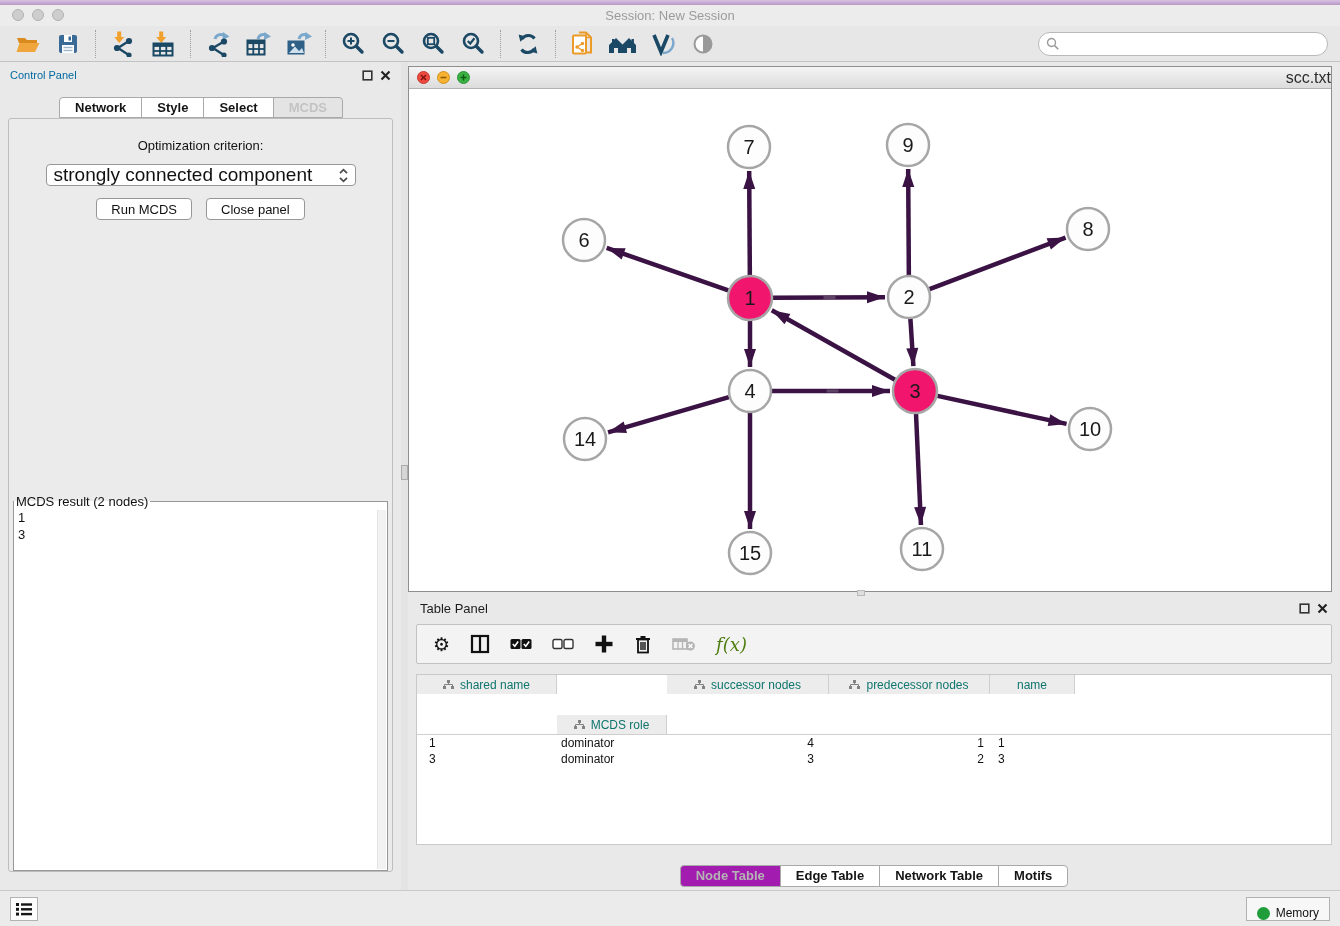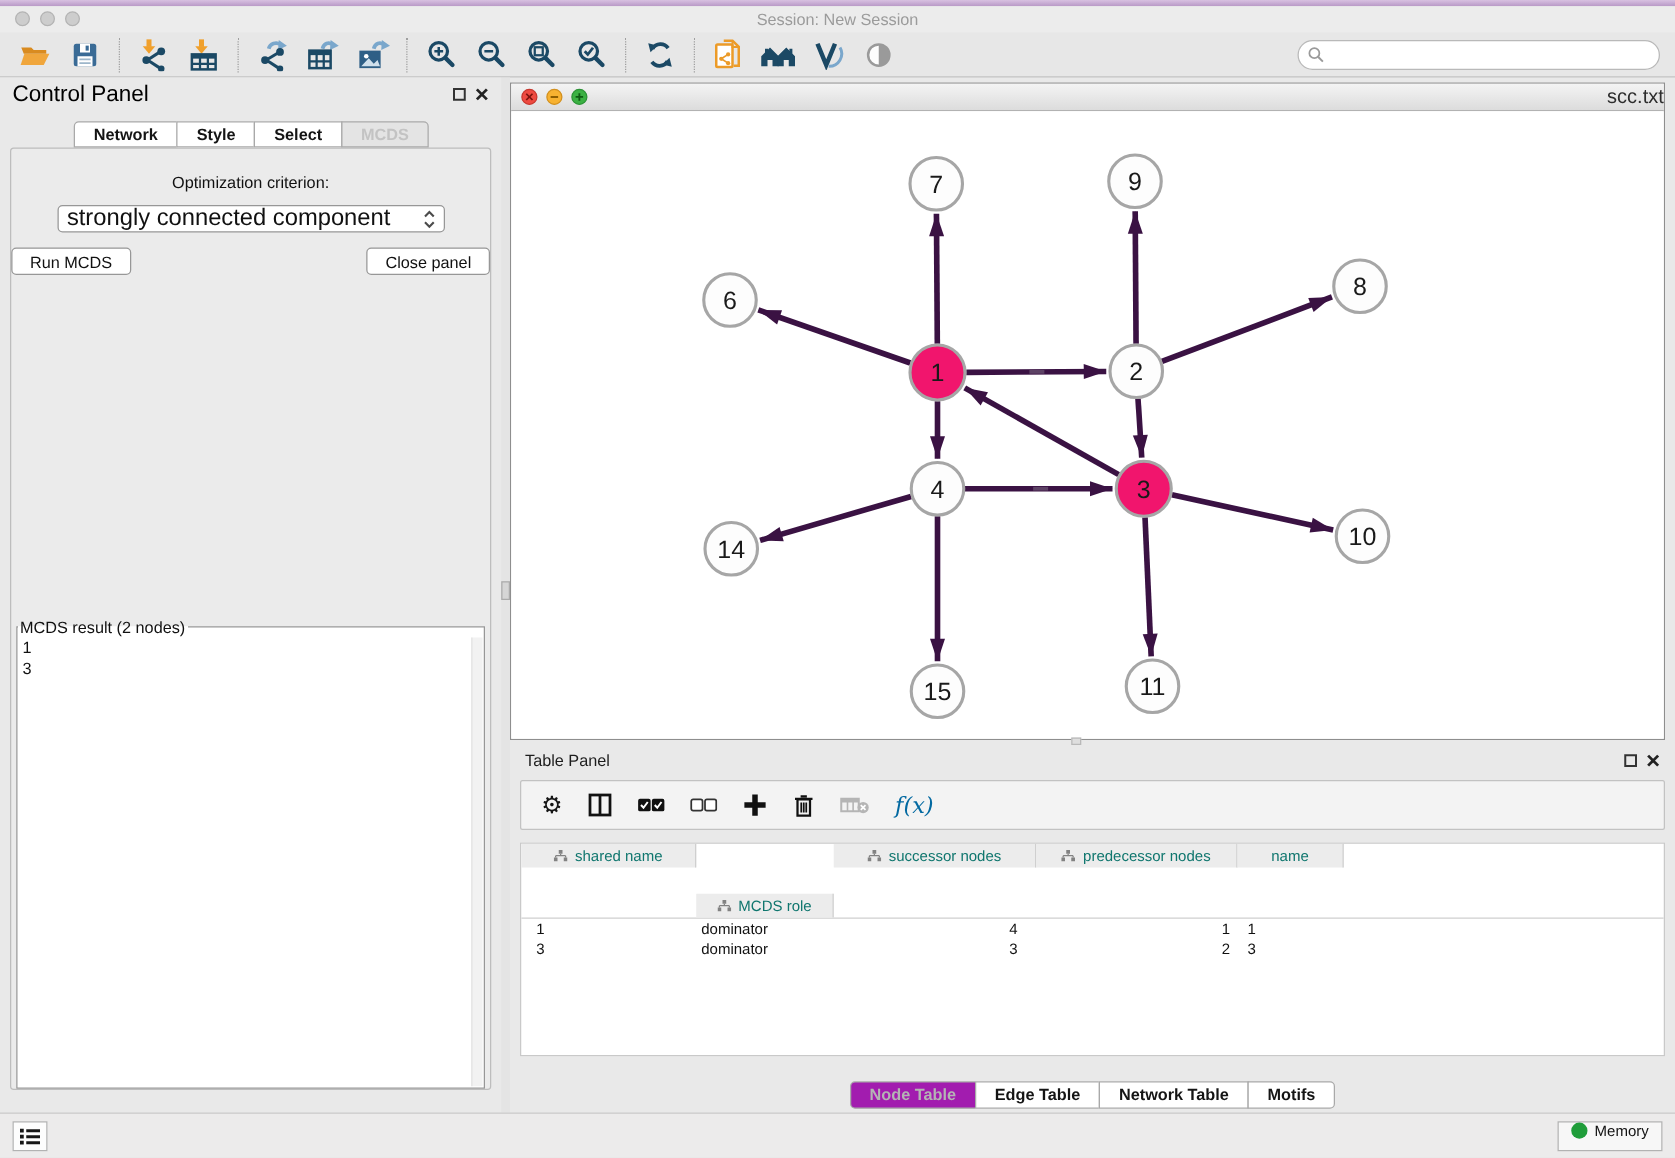--- a/index.html
+++ b/index.html
@@ -22,35 +22,35 @@
     background:none; border:none; cursor:default; }
   .tb-sep { width:1px; height:28px; border-left:1px dotted #9f9f9f; margin:0 7px; }
   .search-wrap { position:absolute; right:12px; top:6px; }
   .search-input { width:290px; height:24px; border:1px solid #b9b9b9; border-radius:12px;
     background:#fff; padding:0 8px 0 26px; font-size:13px; outline:none; }
   .search-glass { position:absolute; left:8px; top:5px; }
 
   
   .control-panel { position:absolute; left:0; top:62px; width:401px; bottom:36px; background:#e9e9e9; }
   .cp-header { height:26px; display:flex; align-items:center; padding:0 10px; }
-  .cp-title { font-size:18px; color:#000000; }
+  .cp-title { font-size:11px; color:#0369a1; }
   .panel-header-icons { margin-left:auto; display:flex; gap:7px; align-items:center; }
   .cp-tabs { display:flex; justify-content:center; margin-top:9px; position:relative; z-index:2; }
   .cp-tab { height:21px; line-height:19px; padding:0 15px; font-size:13px; font-weight:600; color:#141414;
     background:#fff; border:1px solid #a9a9a9; margin-right:-1px; }
   .cp-tab:first-child { border-radius:4px 0 0 0; }
   .cp-tab:last-child { border-radius:0 4px 0 0; }
   .cp-tab.active { background:#e4e4e4; color:#c3c3c3; }
   .cp-body { position:absolute; left:8px; right:8px; top:56px; bottom:18px;
     background:#ebebeb; border:1px solid #bdbdbd; border-radius:3px; }
   .opt-label { text-align:center; margin-top:19px; font-size:13px; color:#111; }
   .combo { margin:11px auto 0; width:310px; height:22px; background:#fff; border:1px solid #979797;
     border-radius:4px; display:flex; align-items:center; padding:0 7px; font-size:19px; color:#111; }
   .combo .stepper { margin-left:auto; }
-  .btn-row { display:flex; justify-content:space-between; gap:14px; margin-top:12px; }
+  .btn-row { display:flex; justify-content:center; gap:14px; margin-top:12px; }
   .push-btn { height:22px; padding:0 14px; background:#fff; border:1px solid #979797; border-radius:4px;
     font-size:13px; color:#111; font-family:inherit; }
   fieldset.result-group { position:absolute; left:4px; right:4px; top:375px; bottom:0;
     border:1px solid #979797; background:#fff; }
   fieldset.result-group legend { font-size:13px; color:#111; padding:0 2px; margin-left:0; background:transparent; }
   .result-text { font-size:13px; line-height:17px; padding:0 4px; color:#111; }
   .result-scroll { position:absolute; right:1px; top:1px; bottom:1px; width:9px; background:#f2f2f2;
     border-left:1px solid #e2e2e2; }
 
   
@@ -74,42 +74,42 @@
   .net-canvas { position:absolute; top:22px; left:0; right:0; bottom:0; background:#fff; overflow:hidden; }
 
   
   .table-panel { position:absolute; left:408px; top:596px; right:0; bottom:36px; background:#e9e9e9; }
   .tp-header { height:24px; display:flex; align-items:center; padding:0 12px; }
   .tp-title { font-size:13px; color:#1d1d1d; }
   .tp-toolbar { position:absolute; left:8px; right:8px; top:28px; height:40px; border:1px solid #c2c2c2;
     border-radius:2px; background:#f3f3f3; display:flex; align-items:center; gap:20px; padding:0 16px; }
   .tp-tool { display:flex; align-items:center; justify-content:center; background:none; border:none; }
   .gear-glyph { font-size:19px; color:#151515; line-height:1; }
-  .fx-label { font-family:"DejaVu Serif", serif; font-style:italic; font-size:18px; color:#0369a1; }
+  .fx-label { font-family:"DejaVu Serif", serif; font-style:italic; font-size:18px; color:#4d7c0f; }
   .tp-table { position:absolute; left:8px; right:8px; top:78px; bottom:45px; background:#fff;
     border:1px solid #c9c9c9; overflow:hidden; }
   .thead { display:flex; border-bottom:1px solid #cfcfcf; }
   .th { height:19px; background:#ececec; border-right:1px solid #cfcfcf; display:flex; align-items:center;
     justify-content:center; gap:6px; font-size:12px; color:#0f766e; }
   .trow { display:flex; font-size:12px; color:#111; height:16px; align-items:center; }
   .td { overflow:hidden; white-space:nowrap; }
   .tp-tabs { position:absolute; bottom:3px; left:0; right:0; display:flex; justify-content:center; }
   .tp-tab { height:22px; line-height:20px; padding:0 15px; font-size:13px; font-weight:600; color:#141414;
     background:#fff; border:1px solid #a9a9a9; margin-left:-1px; }
   .tp-tab:first-child { border-radius:4px 0 0 4px; margin-left:0; }
   .tp-tab:last-child { border-radius:0 4px 4px 0; }
   .tp-tab.active { background:#a21caf; color:#b4b4b4; }
 
   
   .statusbar { position:absolute; left:0; right:0; bottom:0; height:36px; background:#ecebeb;
     border-top:1px solid #c9c9c9; }
   .list-btn { position:absolute; left:10px; top:6px; width:28px; height:24px; background:#fdfdfd;
     border:1px solid #b2b2b2; display:flex; align-items:center; justify-content:center; }
   .memory-btn { position:absolute; right:10px; top:6px; height:24px; padding:0 10px; background:#f7f7f7;
-    border:1px solid #b2b2b2; display:flex; align-items:flex-start; gap:6px; font-size:12px; color:#111;
+    border:1px solid #b2b2b2; display:flex; align-items:flex-end; gap:6px; font-size:12px; color:#111;
     font-family:inherit; }
   .mem-dot { width:13px; height:13px; border-radius:50%; background:#1f9d3a; }
 </style>
 </head>
 <body>
 
 <div class="app">
 
   <div class="top-accent"></div>
 

